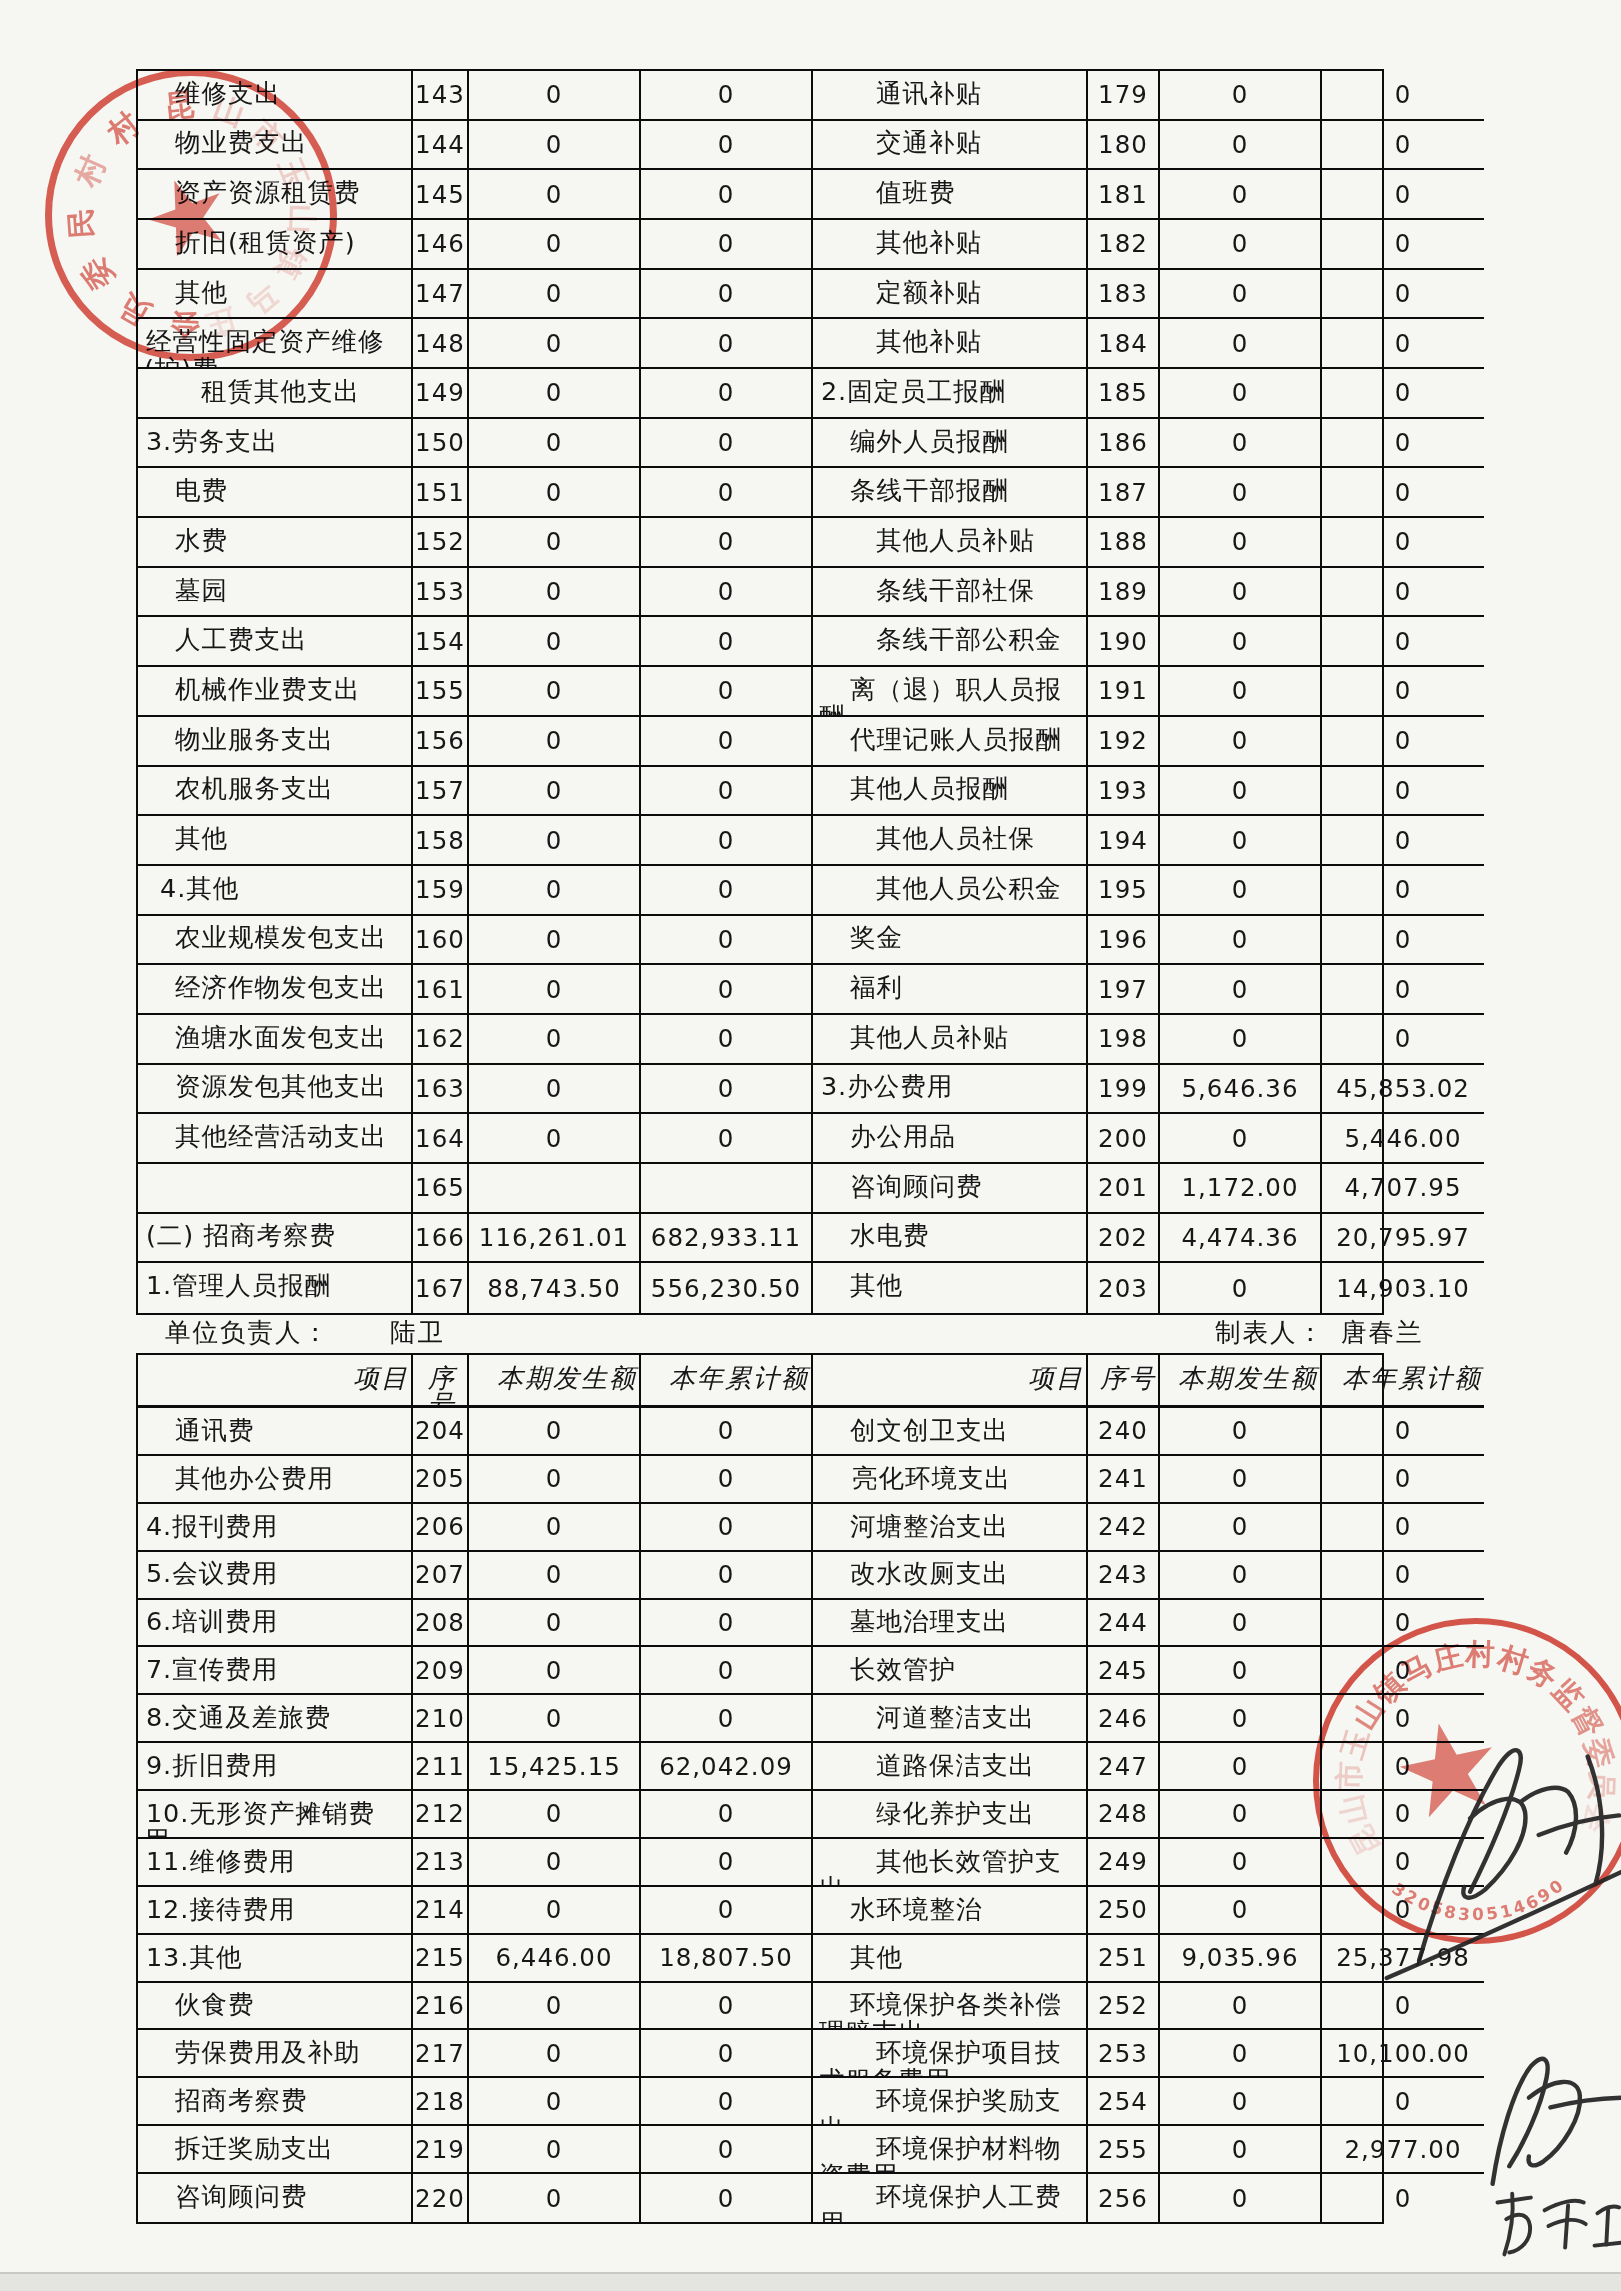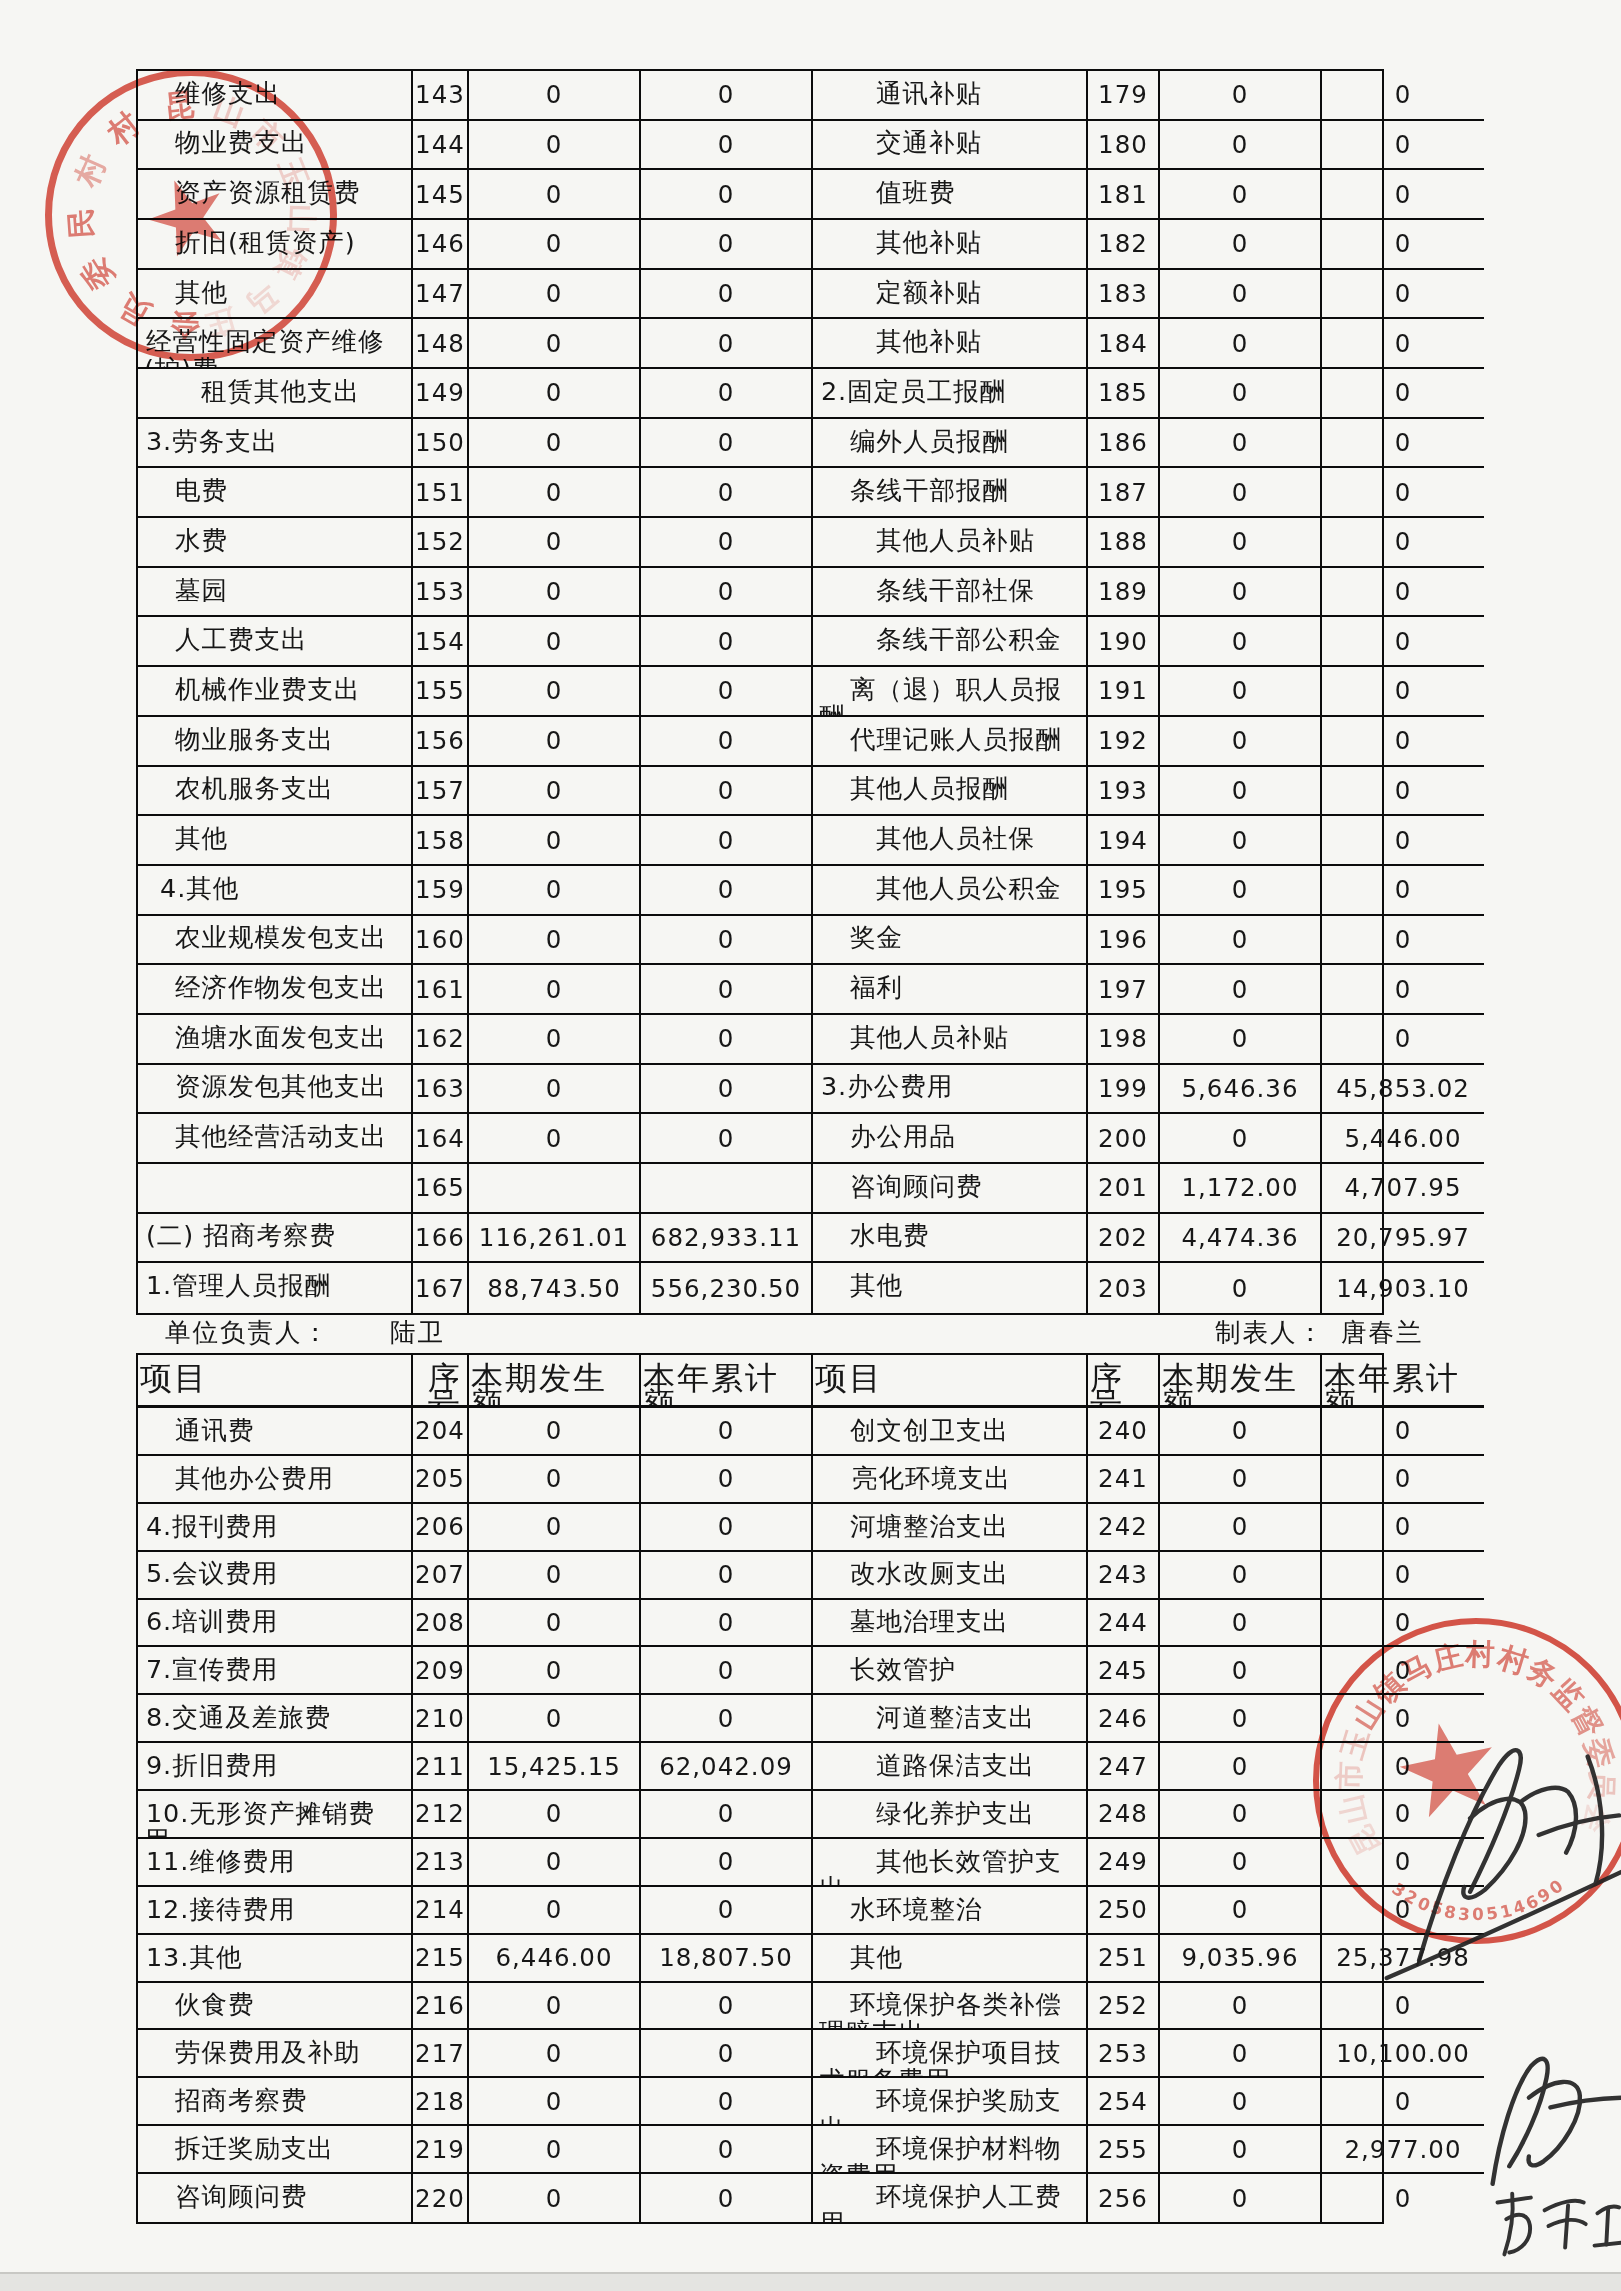--- a/index.html
+++ b/index.html
@@ -9,22 +9,22 @@
   
   .tbl{position:absolute;left:136px;width:1248px;display:grid;box-sizing:border-box;
        border:2.9px solid #0c0c0c;grid-template-columns:275px 56px 172px 172px 275px 72px 162px 162px;}
   .t1{top:69px;height:1246px;grid-template-rows:repeat(25,1fr);}
   .t2{top:1353px;height:871px;grid-template-rows:53px repeat(17,1fr);}
   .c{box-sizing:border-box;border-right:2px solid #0c0c0c;border-bottom:2px solid #0c0c0c;overflow:hidden;background:transparent;}
   .tbl .c:nth-child(8n){border-right:none;}
   .tbl .c:nth-last-child(-n+8){border-bottom:none;}
   .item{padding:8.8px 5.9px 0 5.9px;line-height:27.4px;font-size:25.5px;white-space:pre-line;letter-spacing:1px;}
   .num,.amt{display:flex;align-items:center;justify-content:center;font-size:24.5px;letter-spacing:1px;}
-  .h{display:block;text-align:left;font-size:32px;line-height:26.5px;padding:9.8px 2px 0;white-space:pre-line;
-     border-bottom-width:3.9px;letter-spacing:2px;}
+  .h{display:block;text-align:right;font-size:26px;line-height:26.5px;padding:9.8px 2px 0;white-space:pre-line;
+     border-bottom-width:3.9px;letter-spacing:2px;font-style:italic;}
   .hseq-left{padding:9.8px 14.7px 0;}
 
   
   .sline{position:absolute;top:1315px;height:33px;font-size:25.5px;letter-spacing:2px;white-space:nowrap;}
 
   
   .stamp{position:absolute;border-radius:50%;mix-blend-mode:multiply;}
   .stamp .ch{position:absolute;font-weight:bold;}
   .stamp svg{position:absolute;}
 

